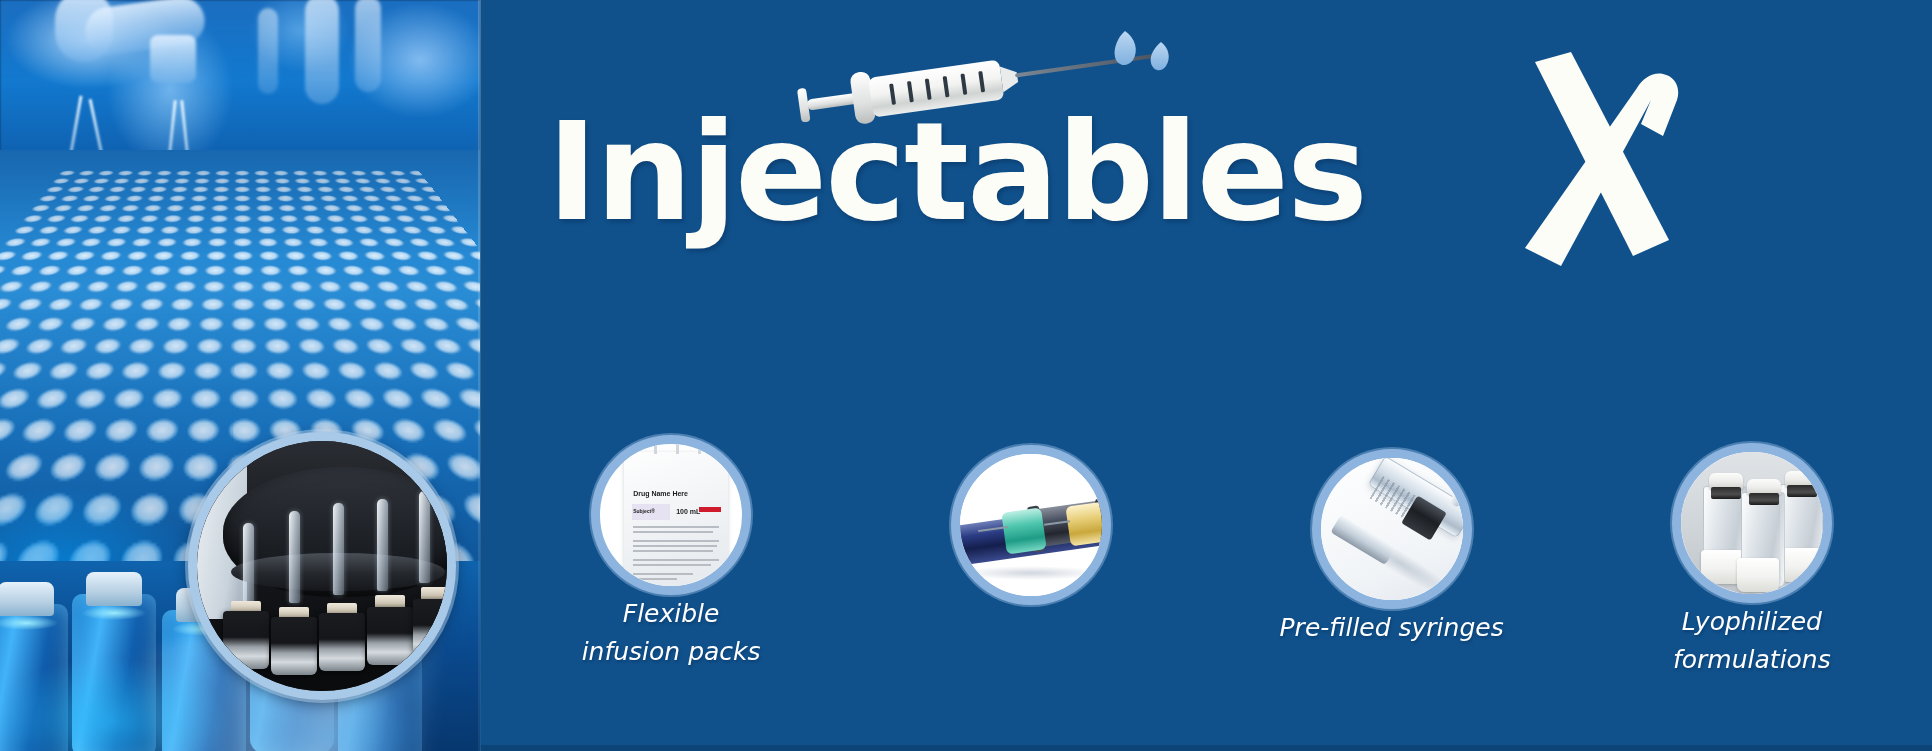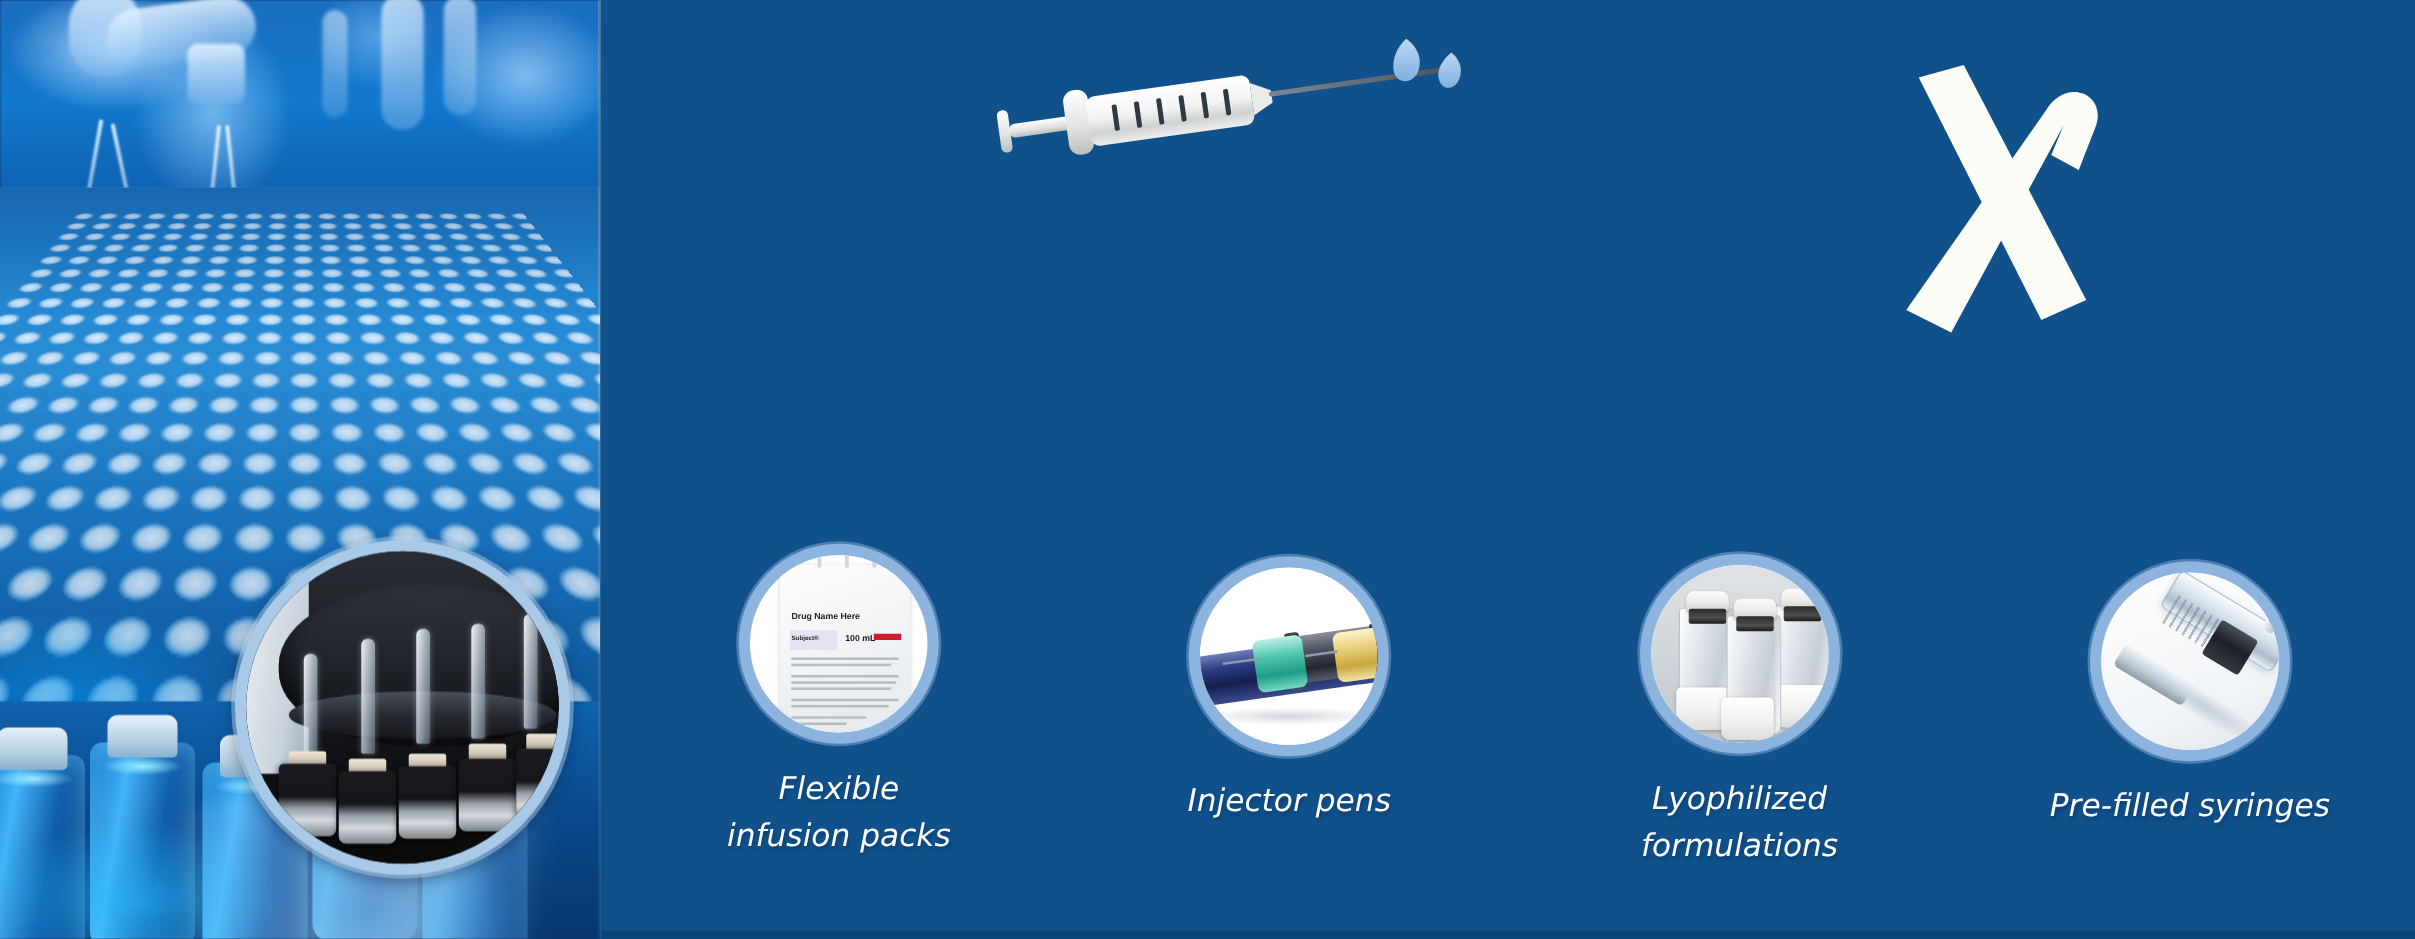--- a/index.html
+++ b/index.html
@@ -312,21 +312,20 @@
   .p-circle {
     width: 160px; height: 160px;
     border-radius: 50%;
     border: 9px solid #8cb4de;
     background: #ffffff;
     overflow: hidden;
     position: relative;
     box-shadow: 0 0 0 2px rgba(185,215,245,.35);
   }
   .p-caption {
-    margin-top: 17px;
     text-align: center;
     font-size: 25px;
     font-style: italic;
     font-weight: 400;
     color: #ffffff;
     font-family: "DejaVu Sans", sans-serif;
     line-height: 38px;
     text-shadow: 1px 2px 3px rgba(5,35,70,.4);
     white-space: pre-line;
   }
@@ -613,20 +612,21 @@
           <path d="M210 54 L226 62 L226 72 L210 80 Z" fill="#e9ecea"></path>
           <rect x="224" y="63" width="140" height="4" rx="2" fill="url(#needG)"></rect>
           <path d="M362 63.5 L384 65 L362 66.5 Z" fill="#3f4752"></path>
         </g>
         <path d="M334 13 C344 20 348 32 342 42 C336 50 326 48 324 39 C322 30 327 19 334 13 Z" fill="url(#dropG)"></path>
         <path d="M370 24 C378 30 380 40 375 48 C370 55 362 53 360 45 C358 37 364 29 370 24 Z" fill="url(#dropG)"></path>
       </svg>
     </div>
 
     <div class="logo-row">
+      <div class="logo-word">Injectables</div>
       <div class="logo-x">
         <svg width="170" height="230" viewBox="0 0 170 230">
           <g fill="#fdfdf8">
 
             <path d="M18 18 L54 8 L152 196 L116 212 Z"></path>
 
             <path d="M8 204 L120 44 C126 34 136 28 146 30 C158 32 164 44 160 56 L146 92 L124 80 L134 56 L44 222 Z"></path>
           </g>
         </svg>
       </div>
@@ -669,48 +669,47 @@
             <div class="pen-body2"></div>
             <div class="pen-ring pr1"></div>
             <div class="pen-ring pr2"></div>
             <div class="needle-teal"></div>
             <div class="needle-amber"></div>
             <div class="needle-tip nt1"></div>
             <div class="needle-tip nt2"></div>
             <div class="pen-shadow"></div>
           </div>
         </div>
-        <div class="p-caption">Injector pens</div>
+      </div>
+
+      <div class="product prod-offset-3">
+        <div class="p-circle">
+          <div class="pfs-scene">
+            <div class="pfs-shadow"></div>
+            <div class="pfs-rod"></div>
+            <div class="pfs-barrel"></div>
+            <div class="pfs-ribs"></div>
+            <div class="pfs-plunger"></div>
+            <div class="pfs-flange"></div>
+          </div>
+        </div>
+        <div class="p-caption">Pre-filled syringes</div>
       </div>
 
       <div class="product prod-offset-4">
         <div class="p-circle">
           <div class="lyo-scene">
             <div class="lyo-shadow"></div>
             <div class="lyo-vial lv1"></div>
             <div class="lyo-vial lv3"></div>
             <div class="lyo-vial lv2"></div>
             <div class="lyo-cake lc1"></div>
             <div class="lyo-cake lc3"></div>
             <div class="lyo-cake lc2"></div>
           </div>
         </div>
         <div class="p-caption">Lyophilized
 formulations</div>
       </div>
 
-      <div class="product prod-offset-3">
-        <div class="p-circle">
-          <div class="pfs-scene">
-            <div class="pfs-shadow"></div>
-            <div class="pfs-rod"></div>
-            <div class="pfs-barrel"></div>
-            <div class="pfs-ribs"></div>
-            <div class="pfs-plunger"></div>
-            <div class="pfs-flange"></div>
-          </div>
-        </div>
-        <div class="p-caption">Pre-filled syringes</div>
-      </div>
-
     </div>
   </div>
 </div>
 
 </body></html>

